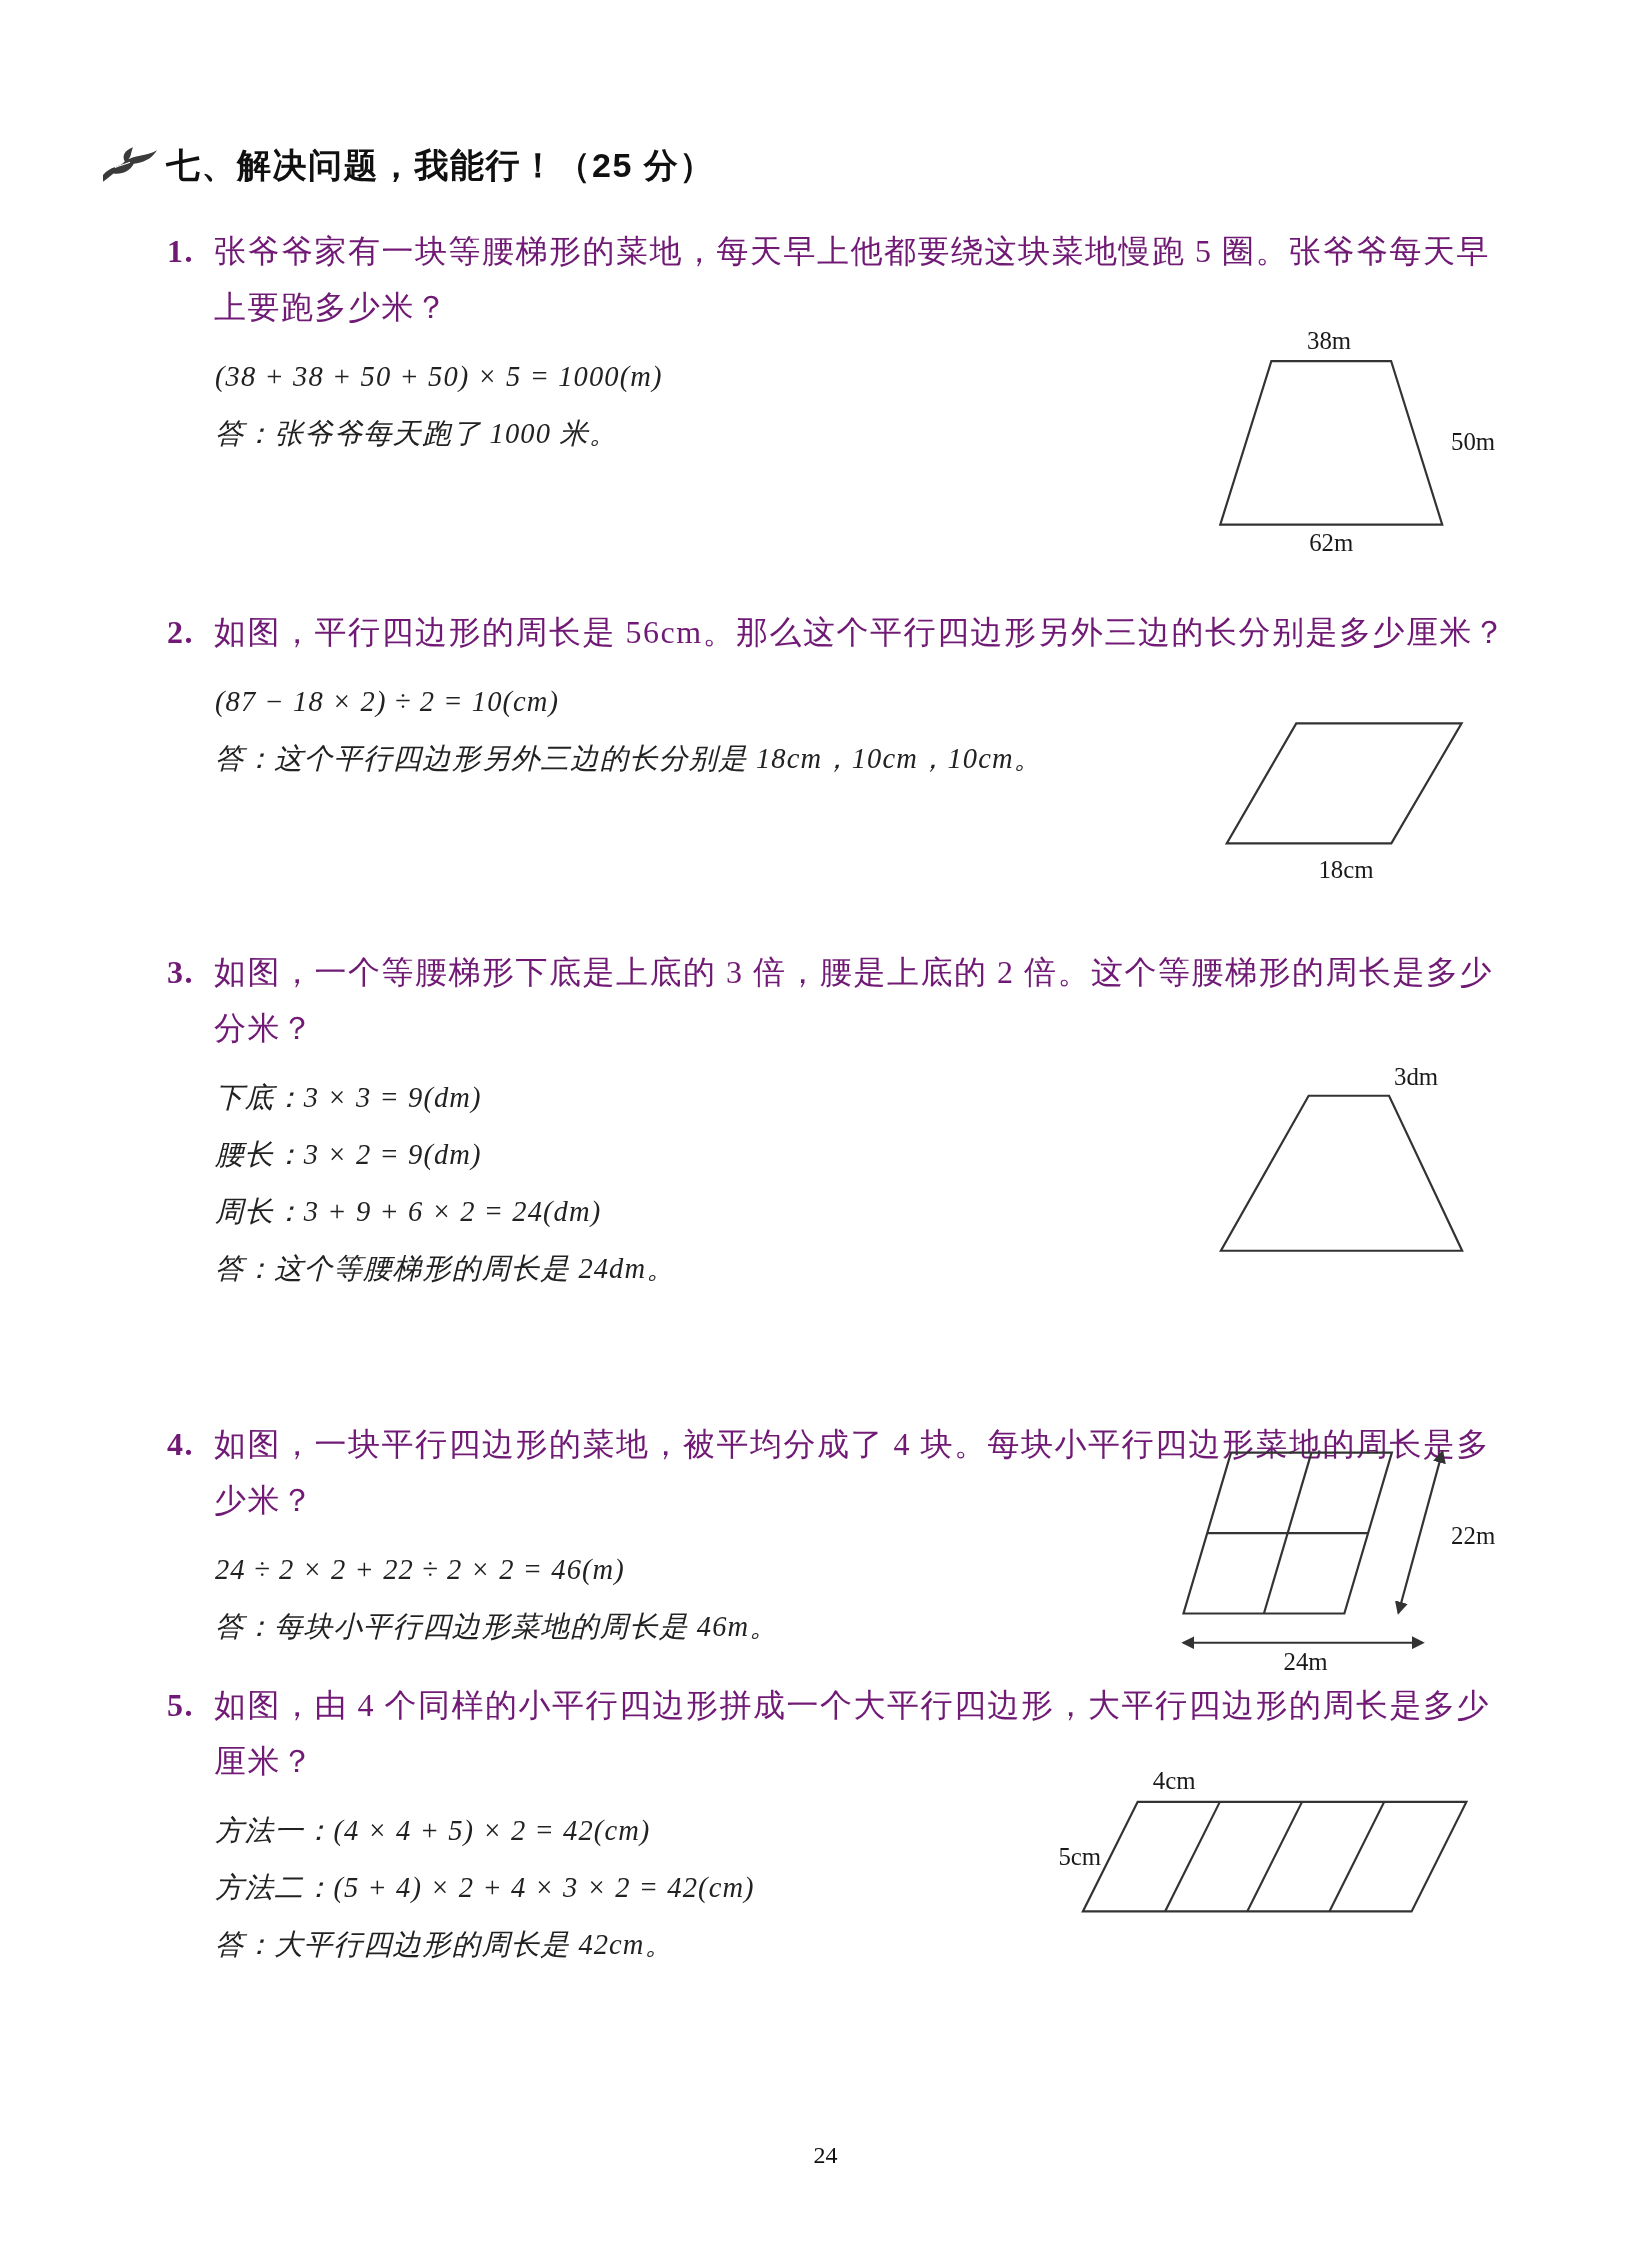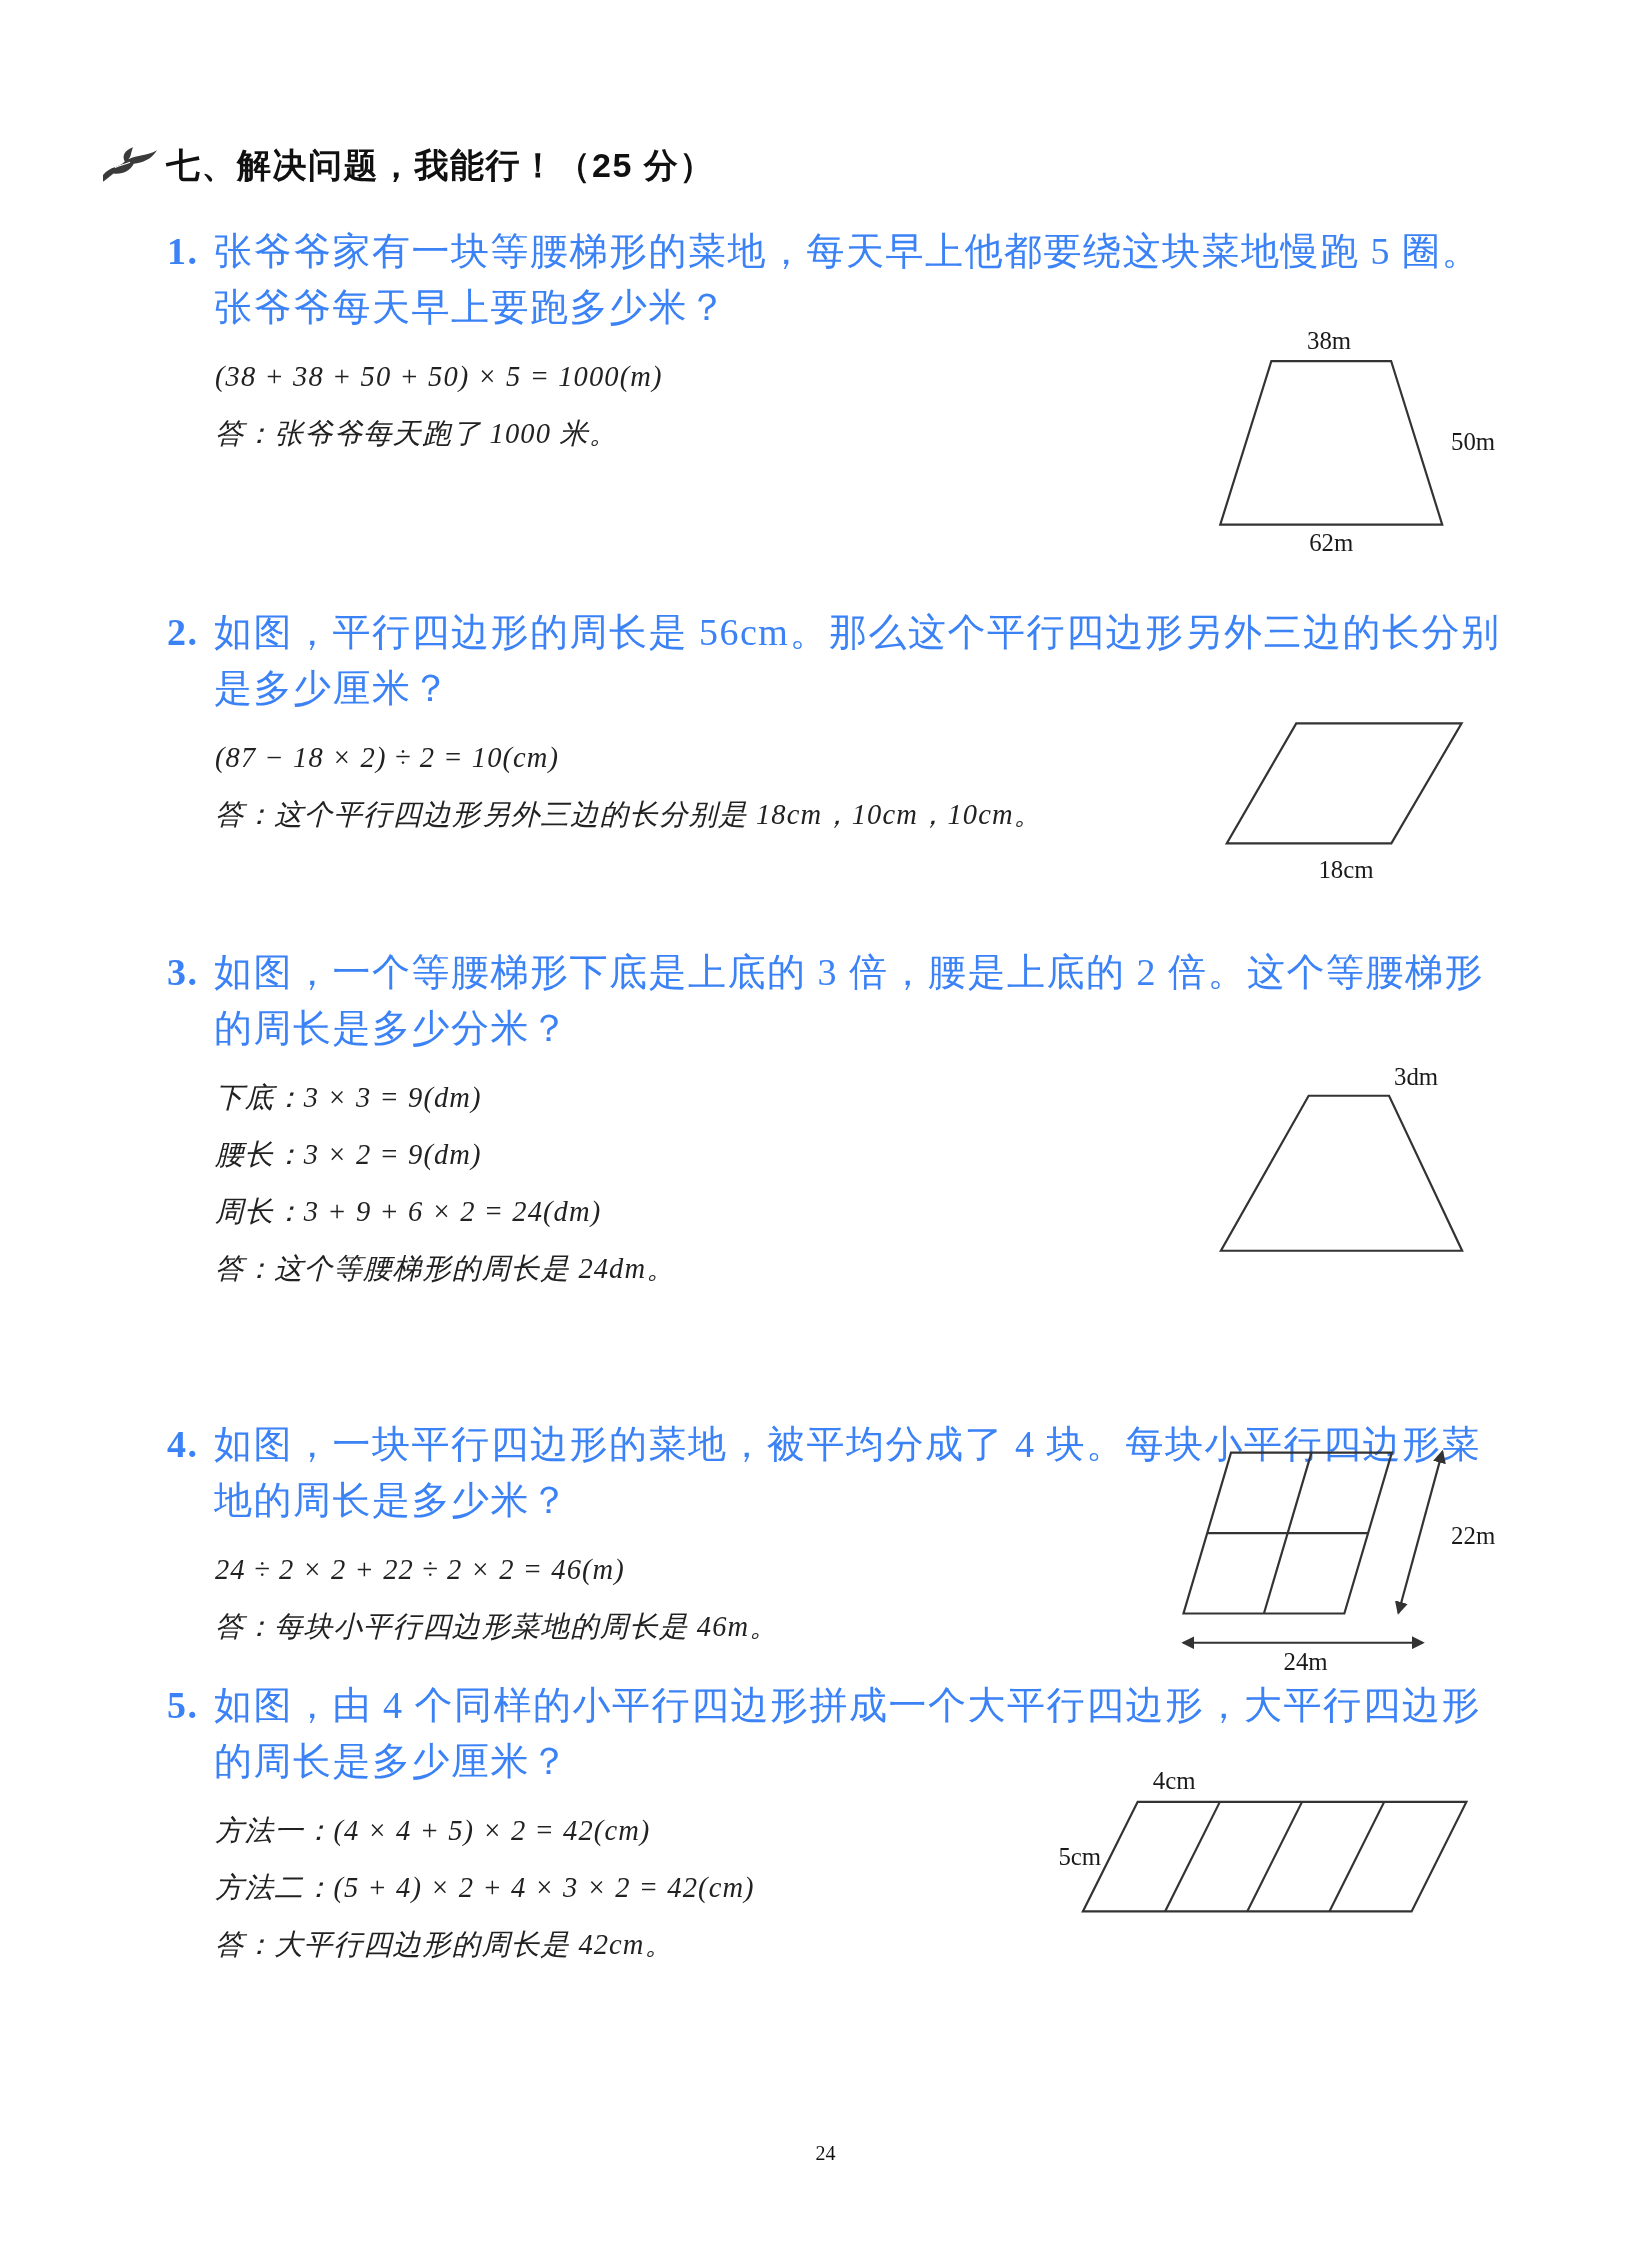--- a/index.html
+++ b/index.html
@@ -29,26 +29,26 @@
     letter-spacing: 1.5px;
     color: #101010;
   }
 
   .problem {
     position: absolute;
     left: 167px;
     width: 1343px;
   }
   .qline {
-    font-size: 38px;
+    font-size: 32px;
     line-height: 56px;
     letter-spacing: 1.5px;
     padding-left: 47px;
     text-indent: -47px;
-    color: #3b82f6;
+    color: #701a75;
   }
   .qnum {
     display: inline-block;
     width: 47px;
     text-indent: 0;
     font-weight: 700;
   }
   .work {
     margin-top: 13px;
     padding-left: 48px;
@@ -75,21 +75,21 @@
     fill: #1a1a1a;
     font-style: normal;
   }
 
   .pageno {
     position: absolute;
     top: 2142px;
     left: 0;
     width: 100%;
     text-align: center;
-    font-size: 20px;
+    font-size: 24px;
     color: #101010;
   }
 </style>
 </head>
 <body>
 
 <div class="header">
   <svg class="bird" viewBox="0 0 80 56" aria-hidden="true">
     <path d="M4 40 C14 28 26 30 33 22 C29 14 33 7 44 3 C41 10 42 15 38 19 C50 13 62 15 76 7 C68 20 57 23 45 25 C41 34 29 40 18 38 C13 42 8 46 4 49 Z" fill="#3a3a3a"></path>
     <path d="M20 30 C28 26 34 26 40 23" stroke="#ffffff" stroke-width="1.5" fill="none"></path>

